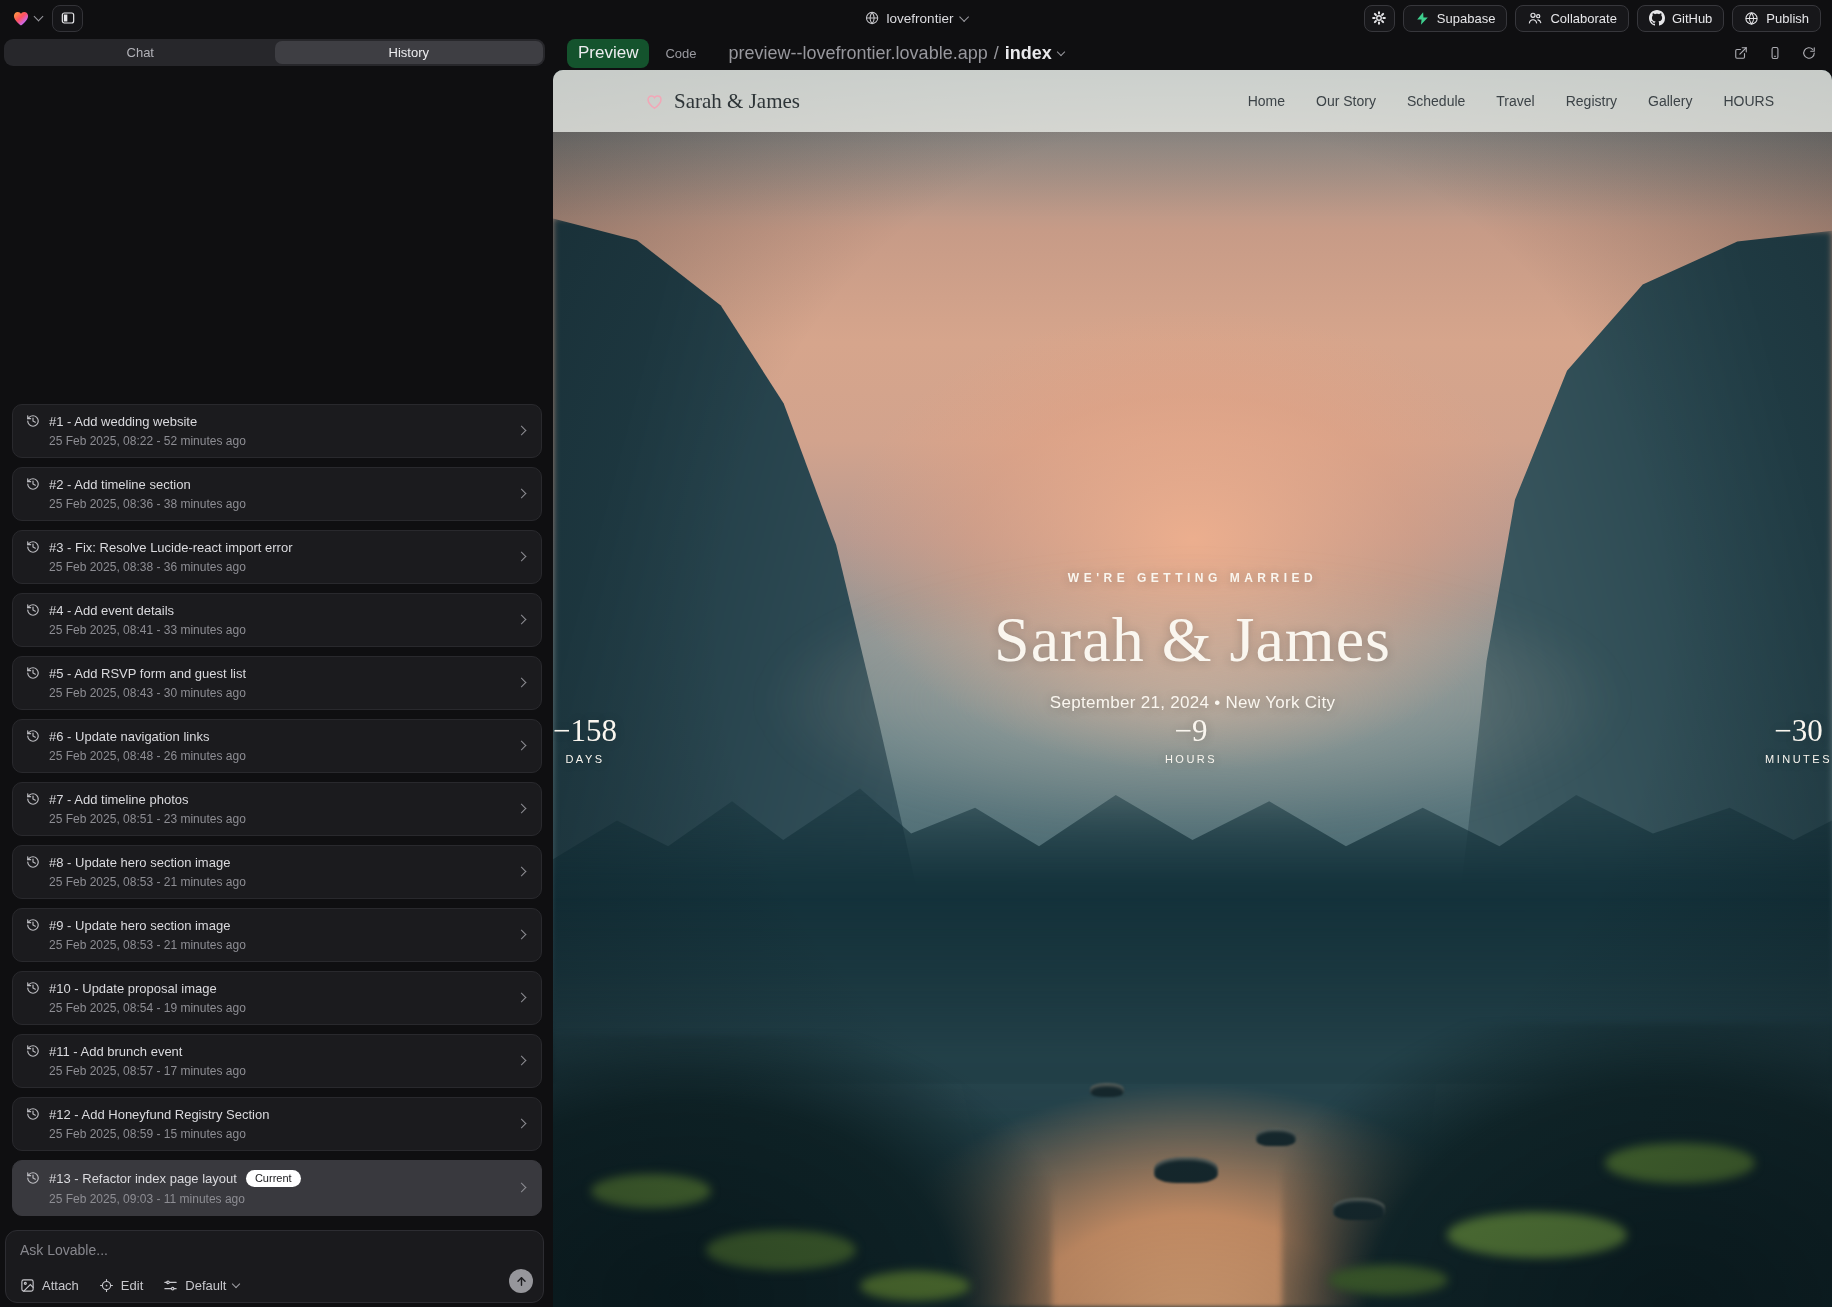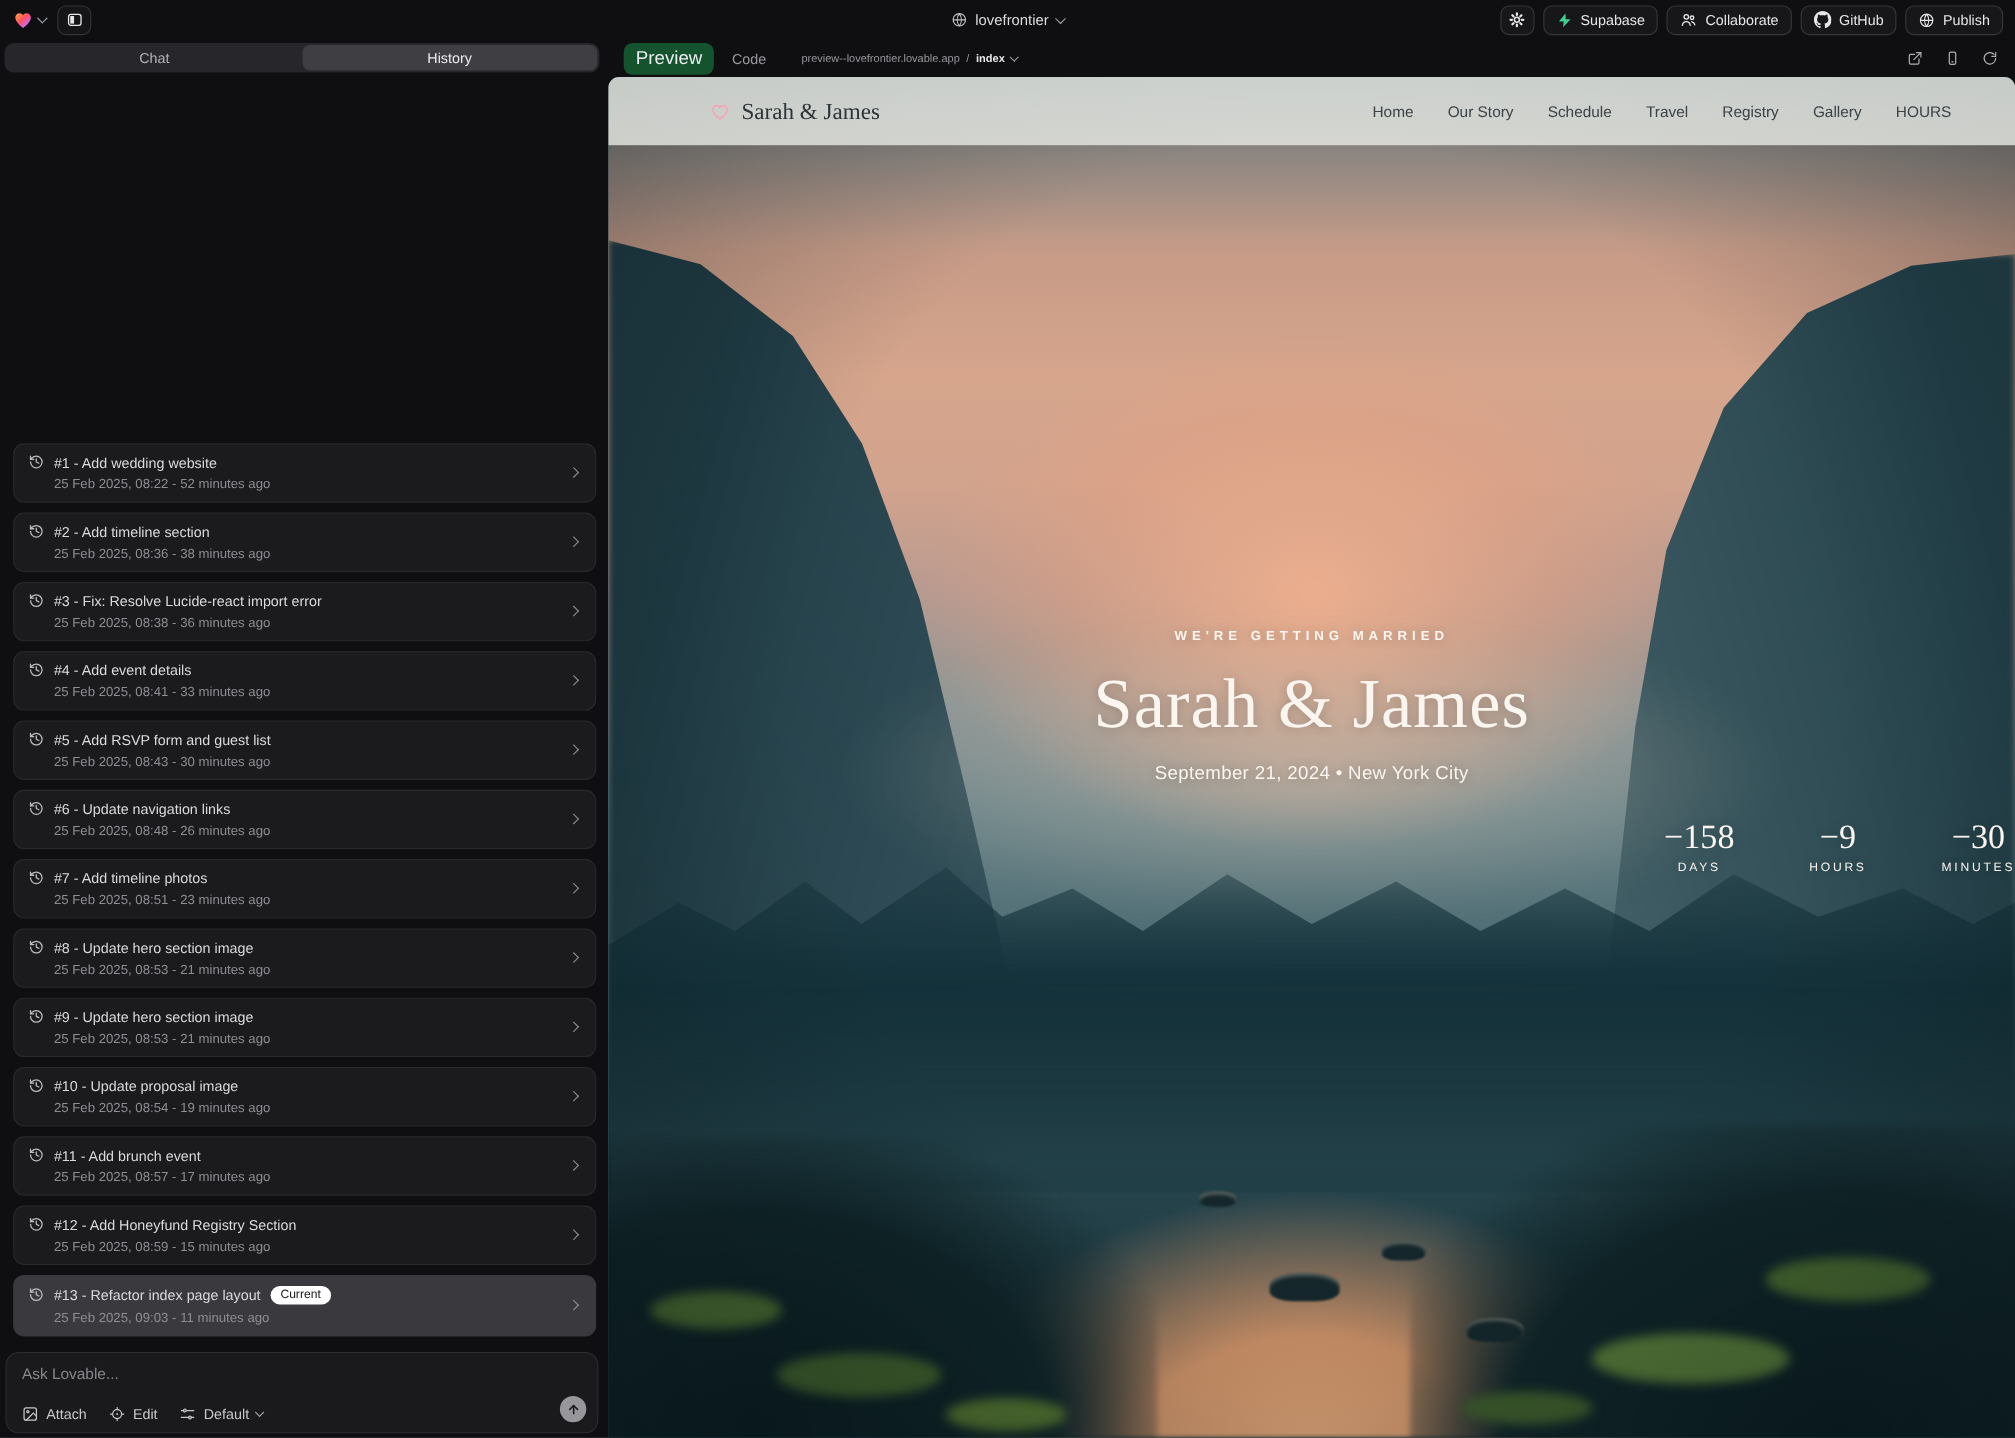--- a/index.html
+++ b/index.html
@@ -67,21 +67,21 @@
   .send-btn { position:absolute; right:10px; bottom:9px; width:24px; height:24px;
     border-radius:50%; background:#96969b; display:flex; align-items:center;
     justify-content:center; cursor:pointer; }
 
   
   .preview { flex:1; display:flex; flex-direction:column; padding-left:4px; }
   .ptoolbar { height:34px; display:flex; align-items:center; padding:0 16px 0 14px; gap:16px; }
   .ppill { background:#14532d; border-radius:8px; padding:4.5px 11px; font-size:17px;
     color:#ededf0; cursor:pointer; }
   .pcode { font-size:13px; color:#9a9aa0; cursor:pointer; }
-  .purl { display:flex; align-items:center; gap:6px; font-size:10px; color:#97979d;
+  .purl { display:flex; align-items:center; gap:6px; font-size:18px; color:#97979d;
     margin-left:16px; cursor:pointer; }
   .purl .page { color:#e9e9ec; font-weight:700; }
   .purl .chev-d { width:6px; height:6px; }
   .ptools { margin-left:auto; display:flex; align-items:center; gap:20px; color:#aeaeb4; }
   .ptools > span { cursor:pointer; }
 
   
   .frame { flex:1; position:relative; border-radius:10px 10px 0 0; overflow:hidden;
     background:#3f5d66; }
 
@@ -145,21 +145,21 @@
   .brand-name { font-family:"Liberation Serif", serif; font-size:21px; color:#2e3538; }
   .site-nav { display:flex; gap:31px; font-size:14px; color:#3c4347; }
   .site-nav span { cursor:pointer; }
 
   .hero-copy { position:absolute; left:0; right:0; top:40.5%; z-index:3; text-align:center;
     color:#faf6ef; text-shadow:0 1px 10px rgba(30,40,45,.25); }
   .eyebrow { font-size:12px; letter-spacing:4.5px; font-weight:600; }
   .hero-title { font-family:"Liberation Serif", serif; font-weight:400; font-size:64px;
     margin:18px 0 16px; letter-spacing:1px; }
   .hero-date { font-size:17px; letter-spacing:.3px; }
-  .countdown { display:flex; justify-content:flex-end; gap:68px; margin-top:30px; }
+  .countdown { display:flex; justify-content:space-between; gap:68px; }
   .cd-item { text-align:center; }
   .cd-num { font-family:"Liberation Serif", serif; font-size:31px; }
   .cd-label { font-size:11px; letter-spacing:2.5px; margin-top:4px; }
 </style>
 </head>
 <body>
 
 <div class="topbar">
   <div class="topbar-left">
     <div class="logo-btn">

